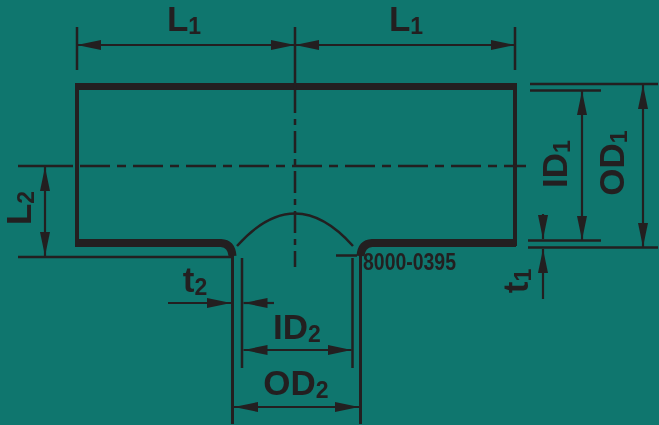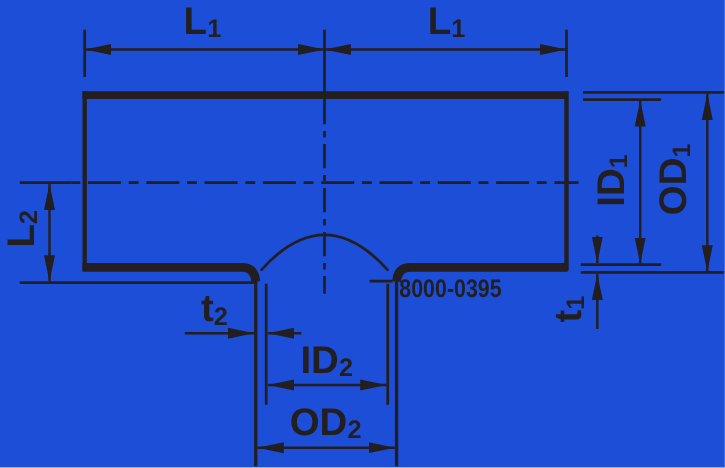--- a/index.html
+++ b/index.html
@@ -4,21 +4,21 @@
 <style>
   html, body {
     margin: 0;
     padding: 0;
     background: #ffffff;
   }
   .stage {
     width: 659px;
     height: 425px;
     position: relative;
-    background: #1d4ed8;
+    background: #0f766e;
     overflow: hidden;
   }
   svg {
     display: block;
   }
   .lbl {
     font-family: "Liberation Sans", "DejaVu Sans", sans-serif;
     font-weight: bold;
     font-size: 35px;
     fill: #231f20;

